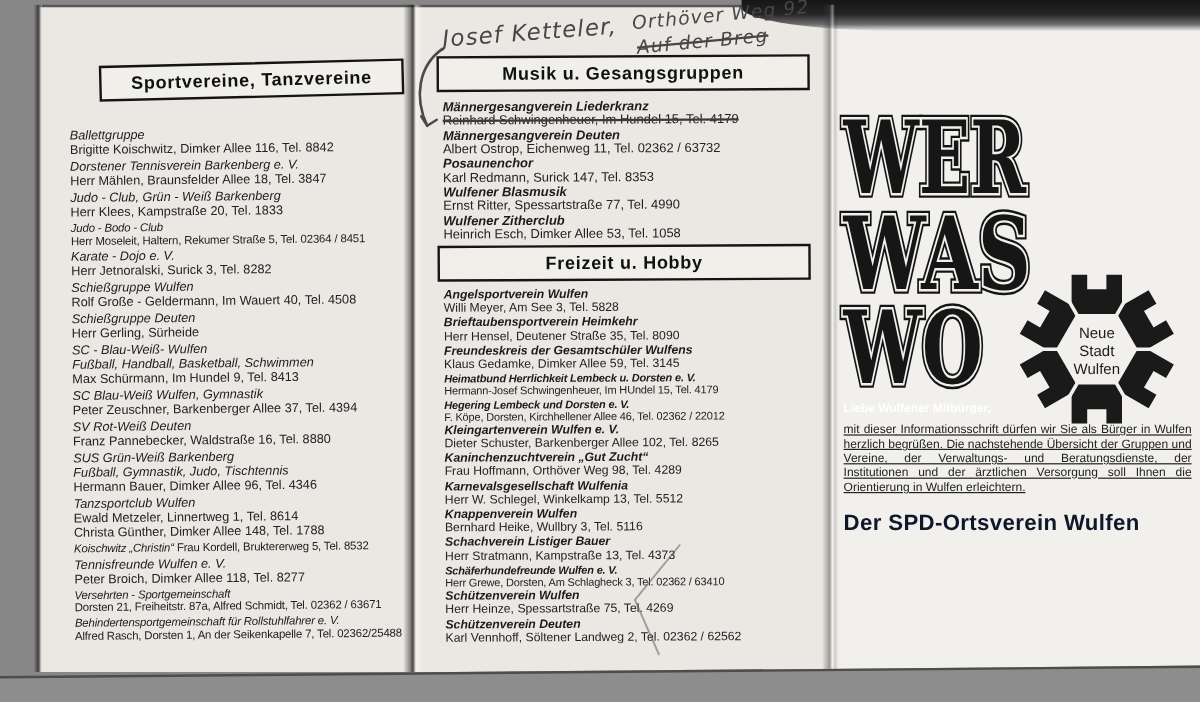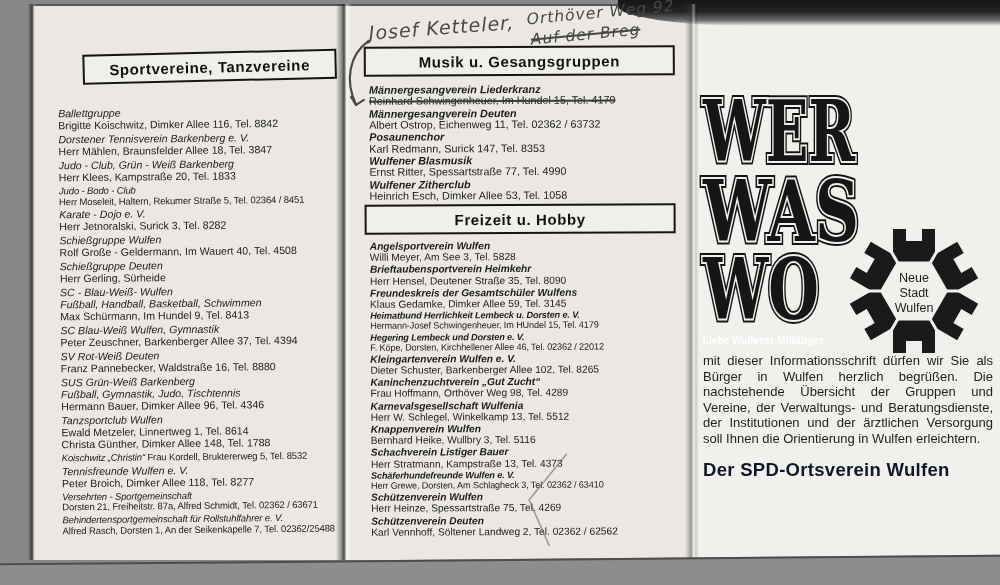--- a/index.html
+++ b/index.html
@@ -76,21 +76,21 @@
   }
   #hand-name{left:22px;top:16px;font-size:19px;transform:rotate(-4deg);}
   #hand-addr-new{left:180px;top:4px;font-size:15.5px;transform:rotate(-5deg);}
   #hand-addr-old{left:184px;top:26px;font-size:15.5px;transform:rotate(-5deg);
     text-decoration:line-through;text-decoration-thickness:2px;text-decoration-color:#474747;}
   
   #cover-title{position:absolute;left:2px;top:48px;}
   #wulfen-logo{position:absolute;left:146px;top:182px;}
   #cover-text{position:absolute;left:6px;top:296px;width:290px;}
   .greeting{font-weight:bold;font-size:10px;margin:0 0 7px 0;color:#ffffff;}
-  .para{font-size:13px;line-height:1.2;text-align:justify;margin:0 0 8px 0;color:#222;}
+  .para{font-size:10px;line-height:1.2;text-align:justify;margin:0 0 8px 0;color:#222;text-decoration:underline;}
   .footer-line{font-weight:bold;font-size:18.5px;letter-spacing:.3px;margin-top:12px;color:#0f172a;white-space:nowrap;}
   svg text.logo-t{font-family:"Liberation Sans",sans-serif;}
 </style>
 </head>
 <body>
 
 <div class="page"></div>
 <div class="page-right-sheet"></div>
 <div class="top-edge-line"></div>
 <div class="top-dark-band"></div>

